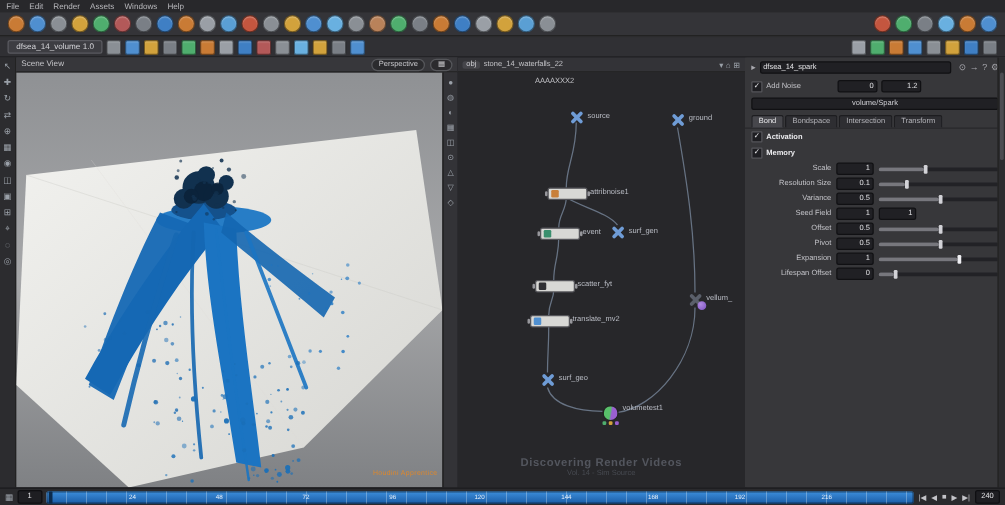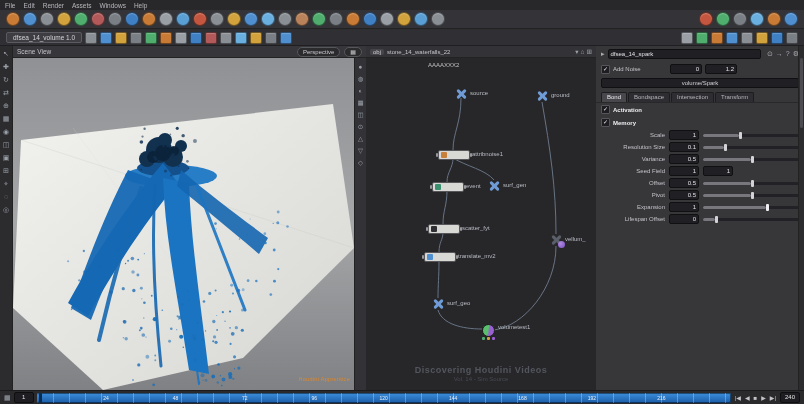--- a/index.html
+++ b/index.html
@@ -480,21 +480,21 @@
         <span class="badge" style="background:#9a5fd0"></span>
       </span>
     </div>
     <div class="node nx" style="left:184px;top:188px">
       <span class="xicon xdark"></span>
       <span class="pdot"></span>
       <span class="nlabel">vellum_</span>
     </div>
 
     <div class="net-watermark">
-      <span class="l1">Discovering Houdini Videos</span>
+      <span class="l1">Discovering Render Videos</span>
       <span class="l2">Vol. 14 - Sim Source</span>
     </div>
   </div>
 
   <div id="params">
     <div class="prow" style="height:12px">
       <span class="chev">▸</span>
       <span class="pfield namefield">dfsea_14_spark</span>
       <span id="param-header-icons"><span class="ph-icon">⊙</span><span class="ph-icon">→</span><span class="ph-icon">?</span><span class="ph-icon">⚙</span></span>
     </div>

